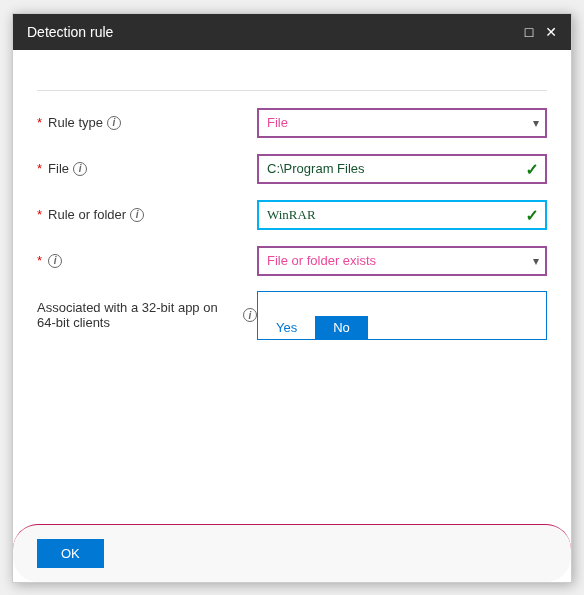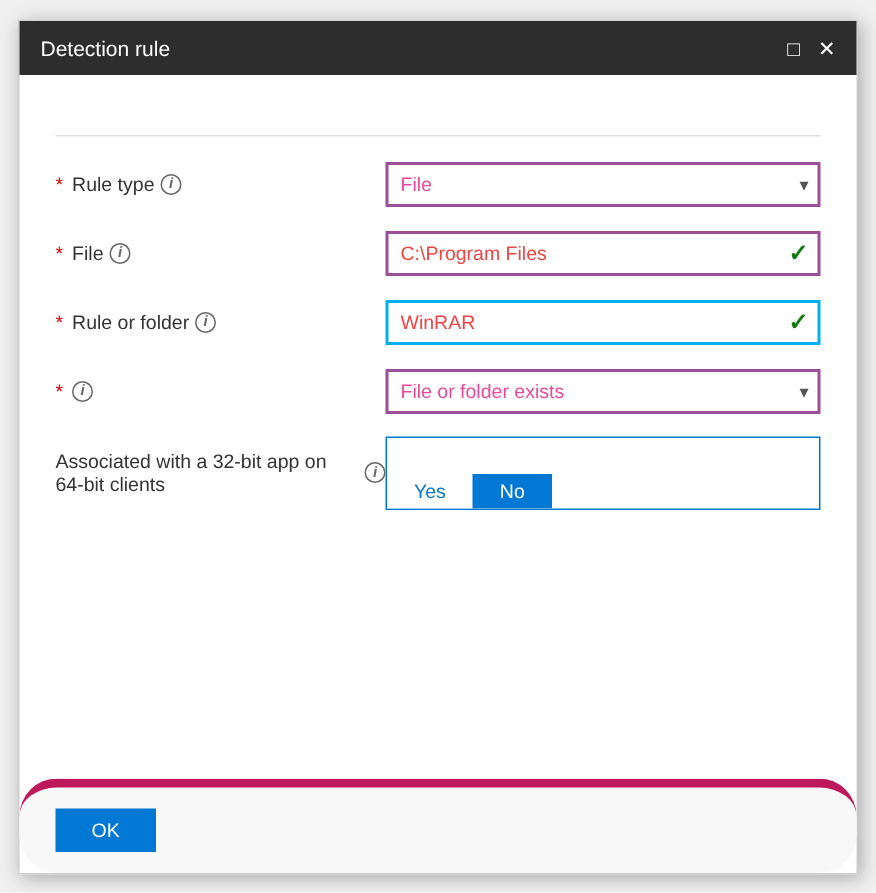--- a/index.html
+++ b/index.html
@@ -122,25 +122,26 @@
       pointer-events: none;
       color: #555;
       font-size: 12px;
     }
     .input-control {
       width: 100%;
       height: 30px;
       border: 2px solid #9b4f96;
       padding: 0 30px 0 8px;
       font-size: 13px;
-      color: #ef4444;
+      color: #14532d;
       outline: none;
     }
     .input-control.active-border {
       border-color: #00b0f0;
+      font-family: Liberation Serif, serif;
     }
     .check-icon {
       position: absolute;
       right: 8px;
       top: 50%;
       transform: translateY(-50%);
       color: #107c10;
       font-size: 16px;
       font-weight: bold;
     }
@@ -161,21 +162,21 @@
       background: #0078d4;
       color: #fff;
       text-align: right;
     }
     .yes-no-btn.inactive {
       background: #fff;
       color: #0078d4;
     }
     .dialog-footer {
       padding: 14px 24px;
-      border-top: 6px solid #be185d;
+      border-top: 1px solid #be185d;
       display: flex;
       align-items: flex-start;
       flex-shrink: 0;
       background: #f8f8f8;
       border-radius: 25px;
     }
     .ok-button {
       background: #0078d4;
       color: #fff;
       border: none;

